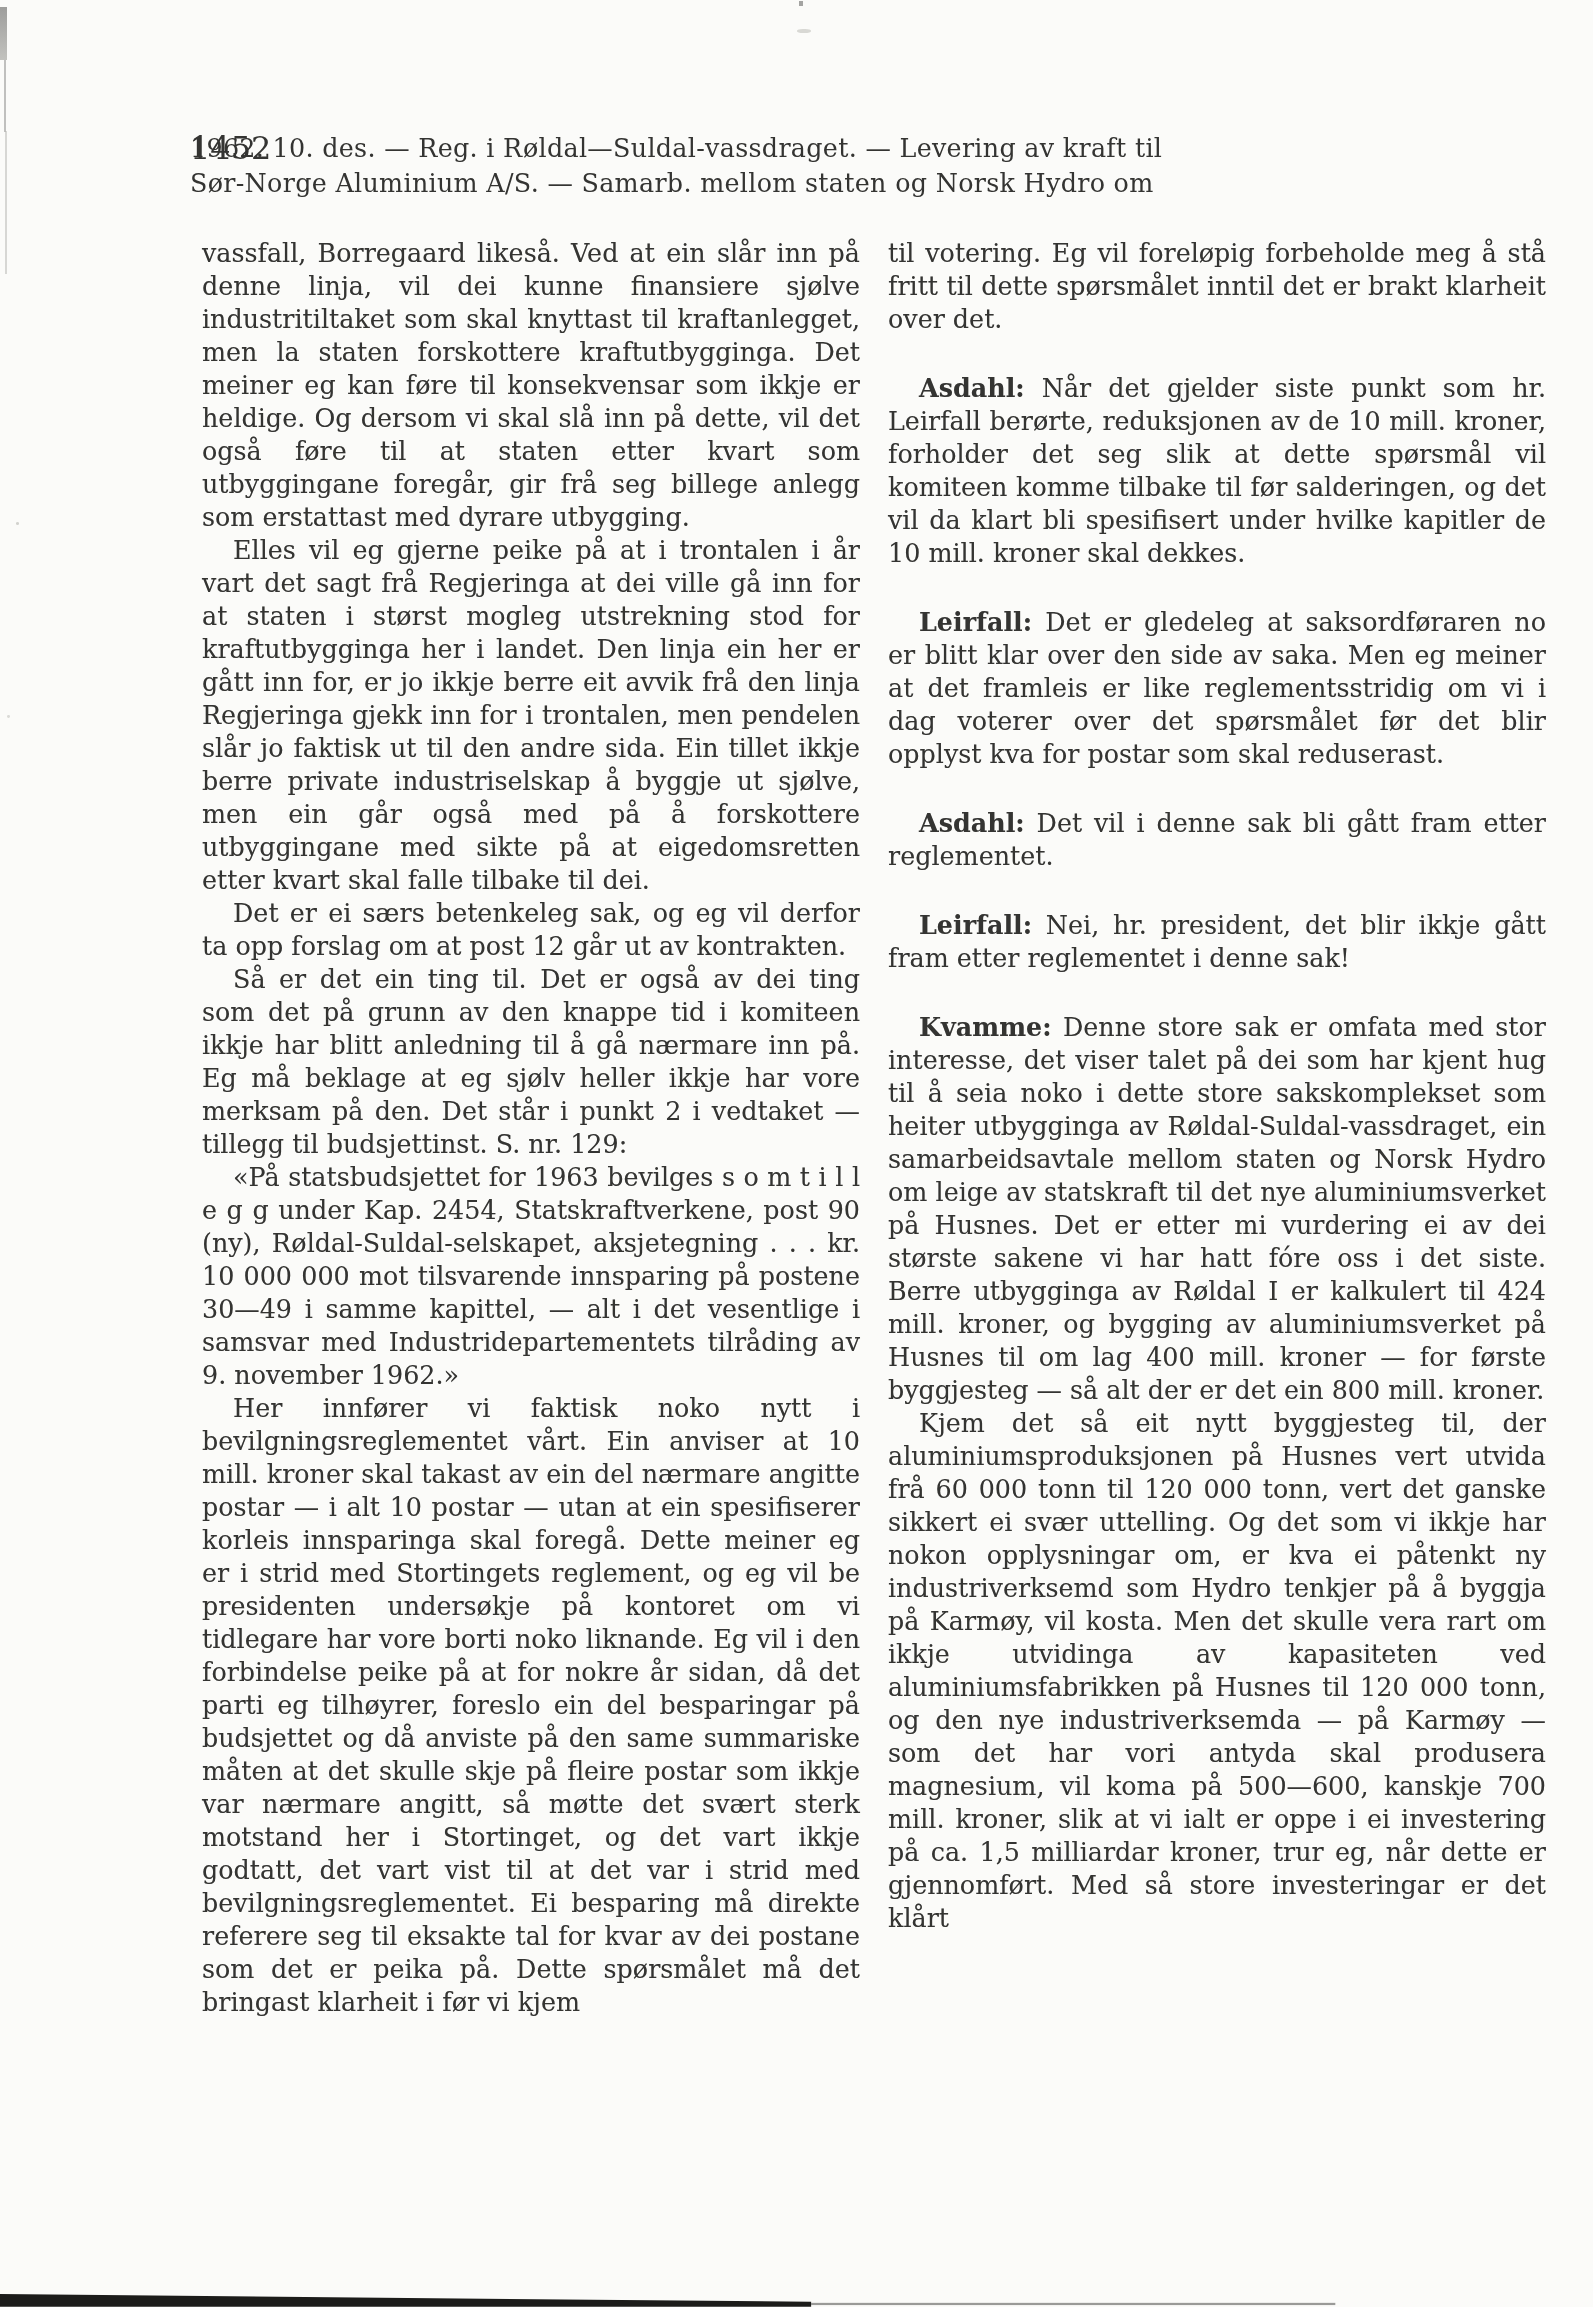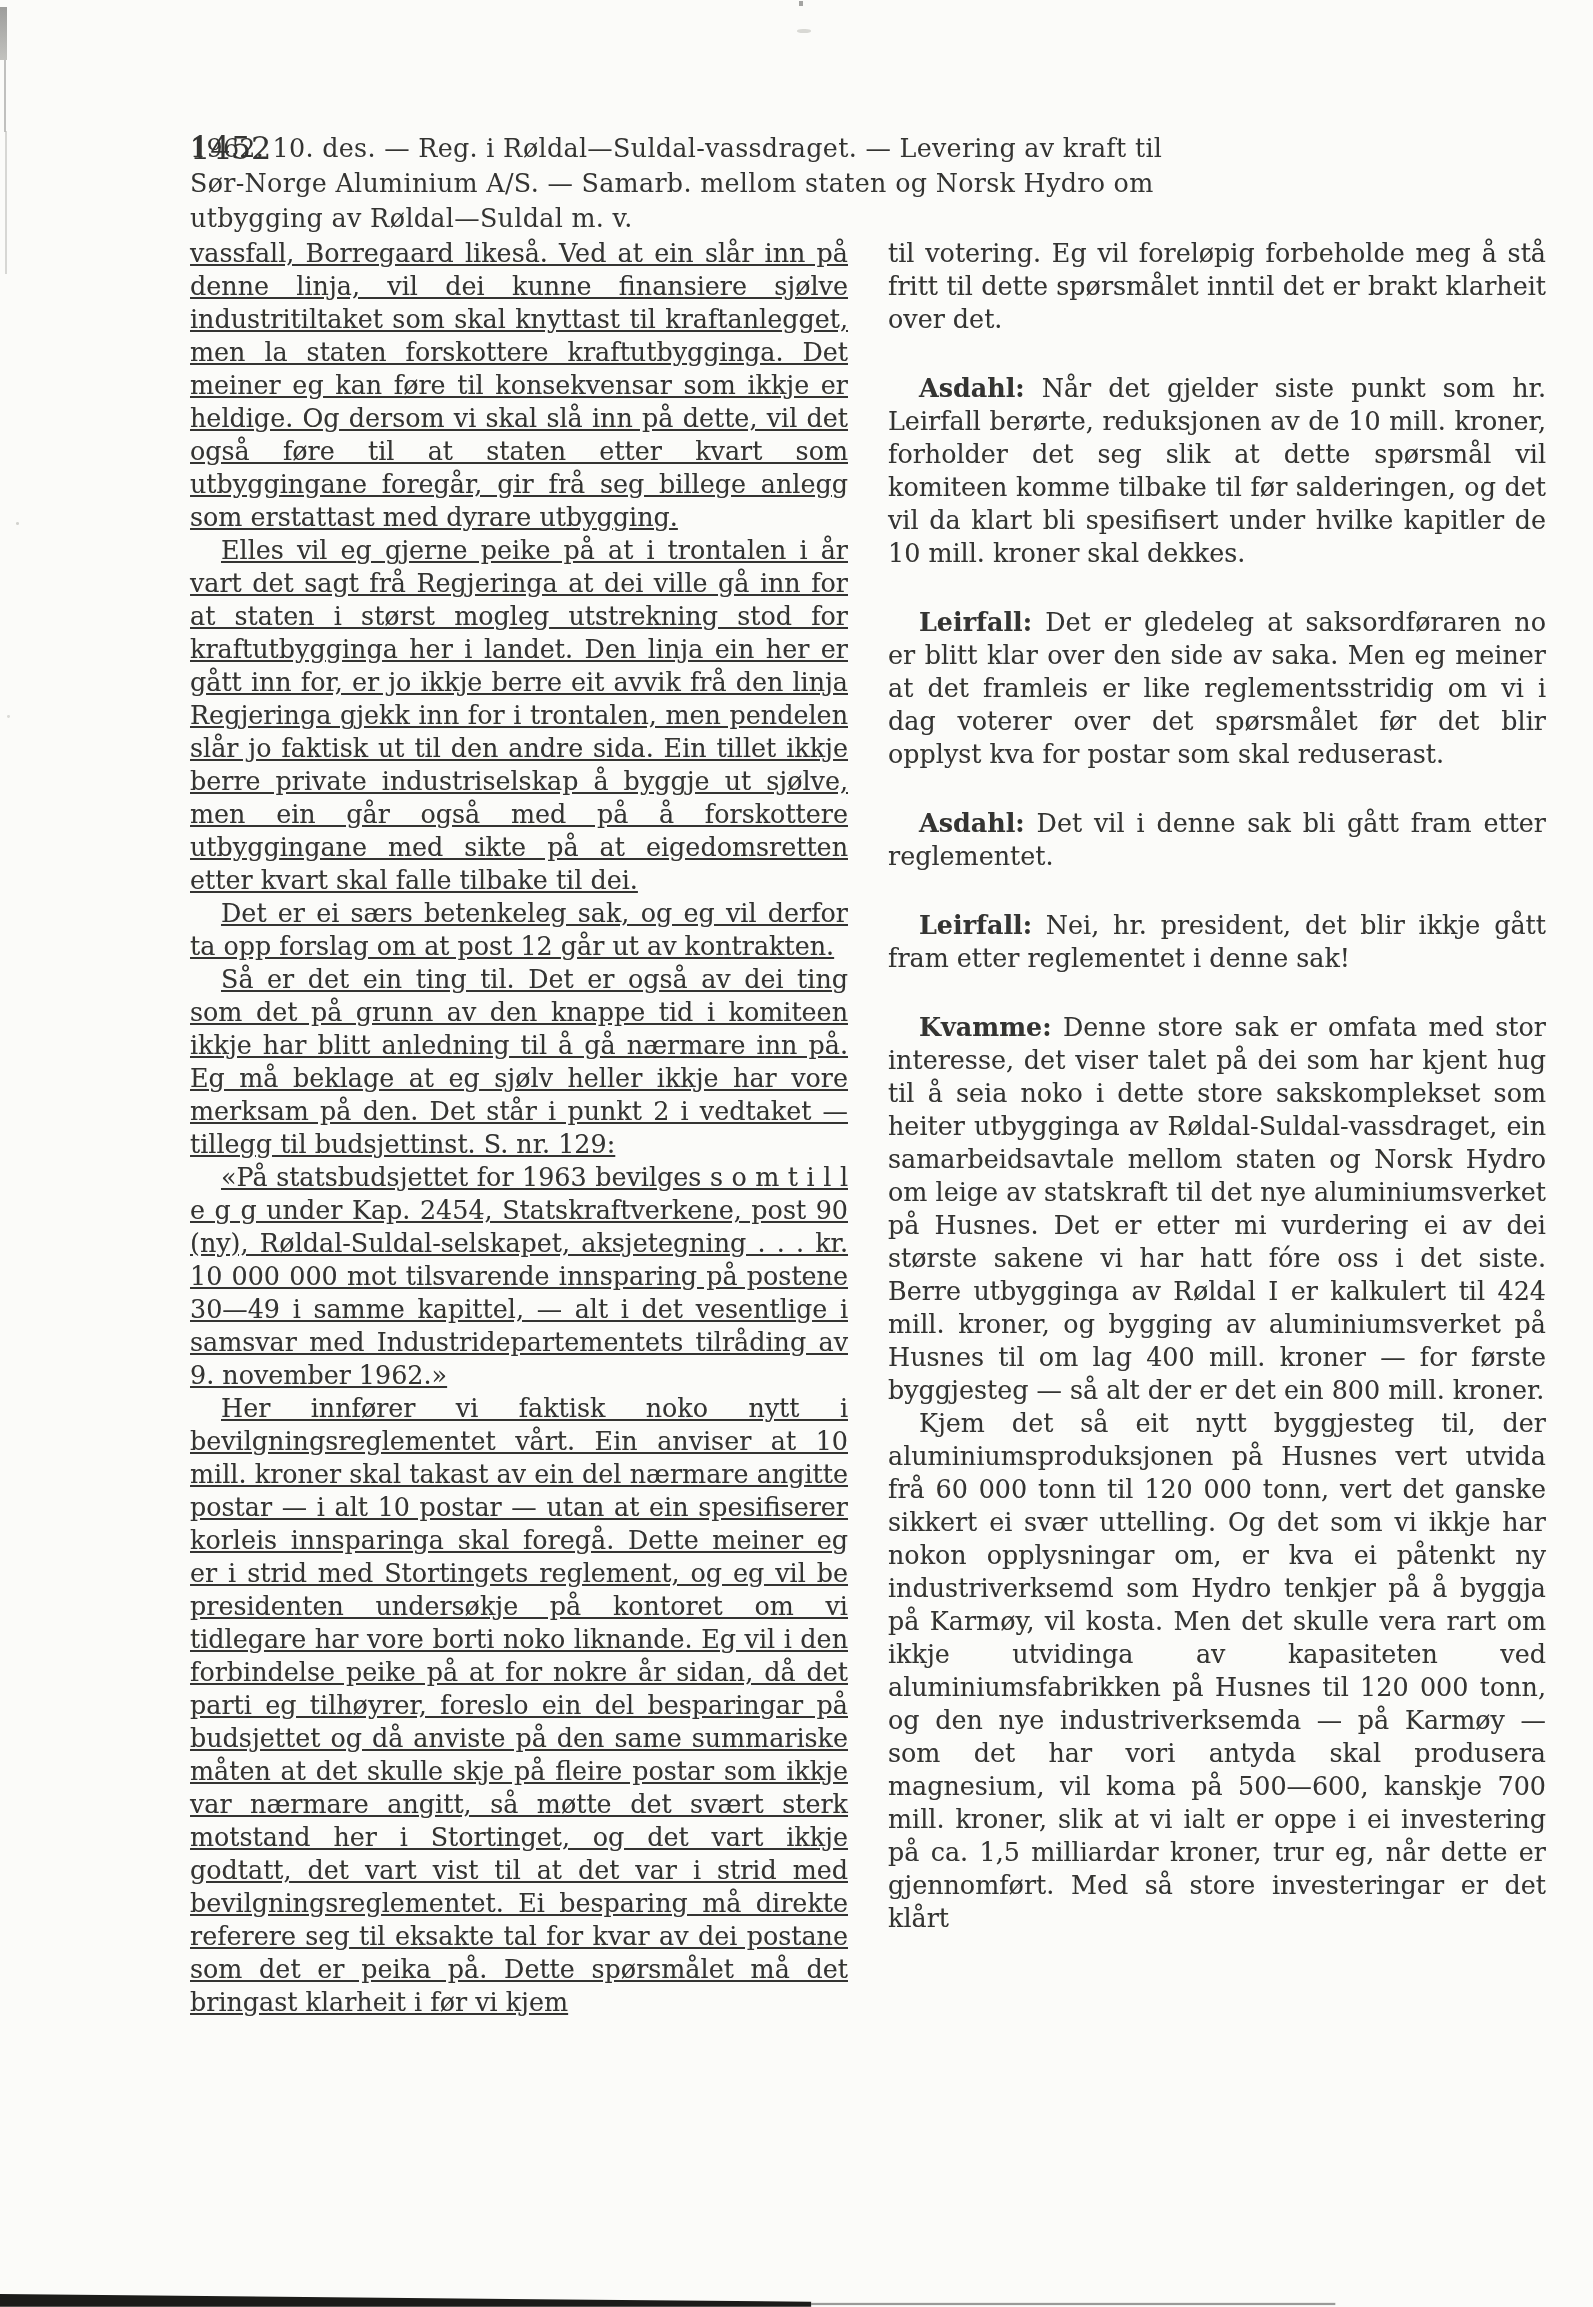--- a/index.html
+++ b/index.html
@@ -34,21 +34,21 @@
   .running-header div { white-space: nowrap; }
   .col {
     position: absolute;
     top: 237px;
     width: 658px;
     font-size: 25.4px;
     line-height: 33px;
     text-align: justify;
     text-shadow: 0 0 0.6px rgba(40,40,40,0.25);
   }
-  .col-left  { left: 190px; text-decoration: underline; }
+  .col-left  { left: 202px; }
   .col-right { left: 880px; margin-left: 8px; }
   .col p {
     margin: 0;
     text-indent: 31px;
   }
   .col p.noindent { text-indent: 0; }
   .col p.speech { margin-top: 36px; }
   .speaker { font-weight: 700; }
   
   .artifact { position: absolute; }
@@ -83,21 +83,20 @@
 <div class="artifact speck-top-2"></div>
 <svg class="artifact bottom-wedge" width="1593" height="2307" viewBox="0 0 2887 4180">
   <polygon points="0,4157 1470,4171 1470,4180 0,4180" fill="#1c1c1a"></polygon>
   <rect x="1470" y="4173" width="950" height="4" fill="#4a4a48" opacity="0.55"></rect>
 </svg>
 
 <div class="page-number">1452</div>
 <div class="running-header">
   <div>1962.  10. des. — Reg. i Røldal—Suldal-vassdraget. — Levering av kraft til</div>
   <div>Sør-Norge Aluminium A/S. — Samarb. mellom staten og Norsk Hydro om</div>
-  <div>utbygging av Røldal—Suldal m. v.</div>
 </div>
 
 <div class="col col-left">
   <p class="noindent">vassfall, Borregaard likeså. Ved at ein slår inn på denne linja, vil dei kunne finansiere sjølve industritiltaket som skal knyttast til kraftanlegget, men la staten forskottere kraftutbygginga. Det meiner eg kan føre til konsekvensar som ikkje er heldige. Og dersom vi skal slå inn på dette, vil det også føre til at staten etter kvart som utbyggingane foregår, gir frå seg billege anlegg som erstattast med dyrare utbygging.</p>
   <p>Elles vil eg gjerne peike på at i trontalen i år vart det sagt frå Regjeringa at dei ville gå inn for at staten i størst mogleg utstrekning stod for kraftutbygginga her i landet. Den linja ein her er gått inn for, er jo ikkje berre eit avvik frå den linja Regjeringa gjekk inn for i trontalen, men pendelen slår jo faktisk ut til den andre sida. Ein tillet ikkje berre private industriselskap å byggje ut sjølve, men ein går også med på å forskottere utbyggingane med sikte på at eigedomsretten etter kvart skal falle tilbake til dei.</p>
   <p>Det er ei særs betenkeleg sak, og eg vil derfor ta opp forslag om at post 12 går ut av kontrakten.</p>
   <p>Så er det ein ting til. Det er også av dei ting som det på grunn av den knappe tid i komiteen ikkje har blitt anledning til å gå nærmare inn på. Eg må beklage at eg sjølv heller ikkje har vore merksam på den. Det står i punkt 2 i vedtaket — tillegg til budsjettinst. S. nr. 129:</p>
   <p>«På statsbudsjettet for 1963 bevilges s o m  t i l l e g g under Kap. 2454, Statskraftverkene, post 90 (ny), Røldal-Suldal-selskapet, aksjetegning . . . kr. 10&nbsp;000&nbsp;000 mot tilsvarende innsparing på postene 30—49 i samme kapittel, — alt i det vesentlige i samsvar med Industridepartementets tilråding av 9. november 1962.»</p>
   <p>Her innfører vi faktisk noko nytt i bevilgningsreglementet vårt. Ein anviser at 10 mill. kroner skal takast av ein del nærmare angitte postar — i alt 10 postar — utan at ein spesifiserer korleis innsparinga skal foregå. Dette meiner eg er i strid med Stortingets reglement, og eg vil be presidenten undersøkje på kontoret om vi tidlegare har vore borti noko liknande. Eg vil i den forbindelse peike på at for nokre år sidan, då det parti eg tilhøyrer, foreslo ein del besparingar på budsjettet og då anviste på den same summariske måten at det skulle skje på fleire postar som ikkje var nærmare angitt, så møtte det svært sterk motstand her i Stortinget, og det vart ikkje godtatt, det vart vist til at det var i strid med bevilgningsreglementet. Ei besparing må direkte referere seg til eksakte tal for kvar av dei postane som det er peika på. Dette spørsmålet må det bringast klarheit i før vi kjem</p>
 </div>

